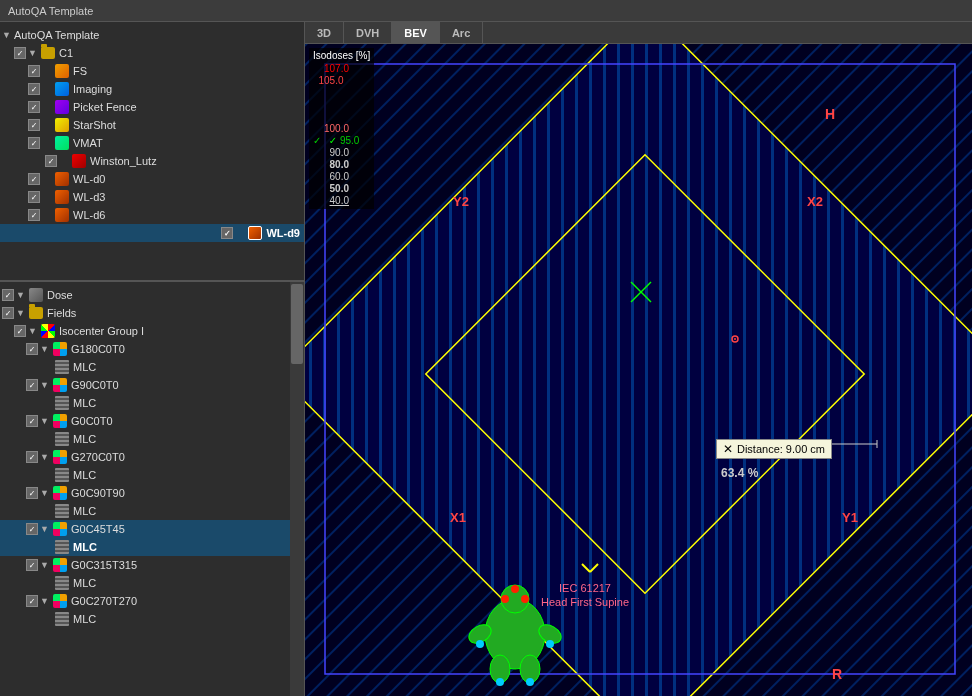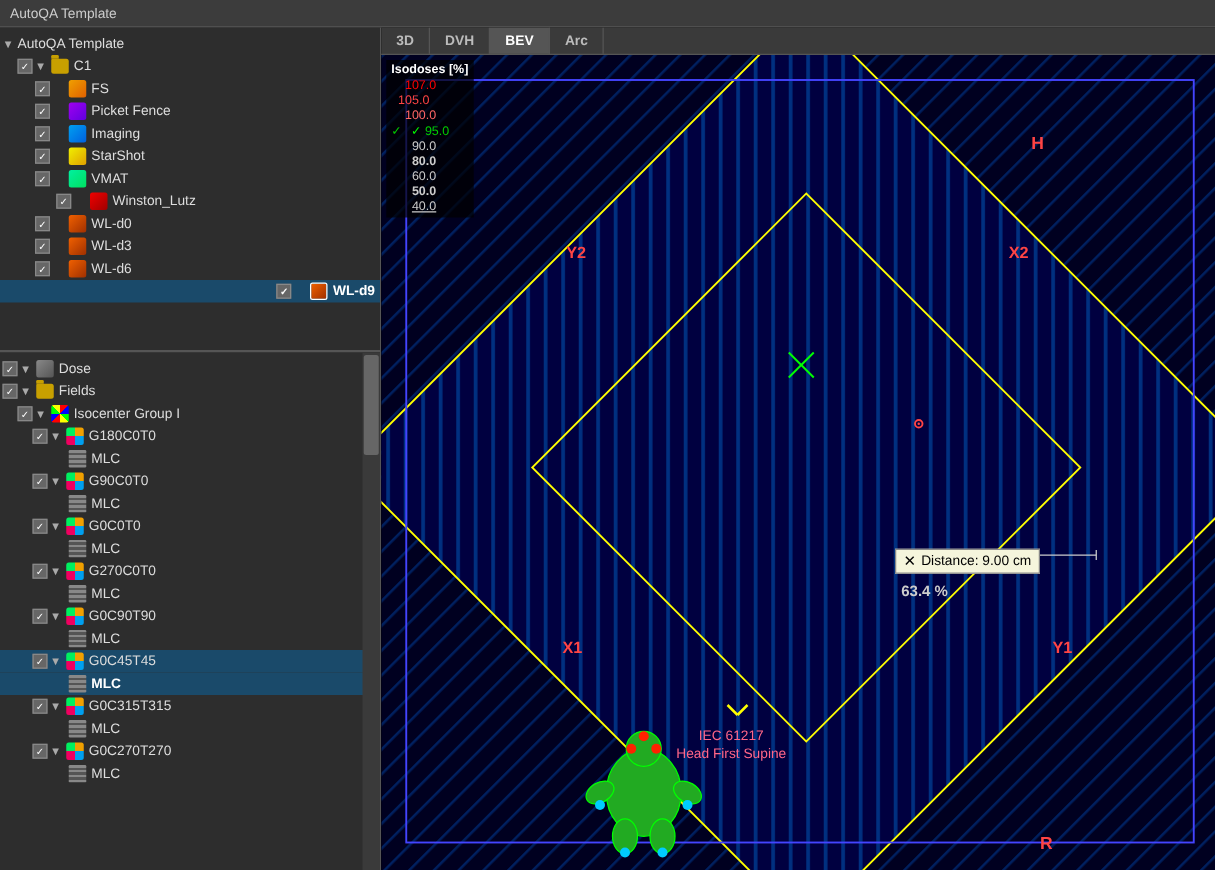--- a/index.html
+++ b/index.html
@@ -202,21 +202,21 @@
 
     
     .isodose-panel {
       position: absolute;
       left: 4px;
       top: 4px;
       background: rgba(0,0,0,0.7);
       padding: 2px 4px;
       z-index: 10;
     }
-    .isodose-title { color: #fff; font-size: 10px; font-weight: bold; margin-bottom: 2px; }
+    .isodose-title { color: #fff; font-size: 10px; font-weight: normal; margin-bottom: 2px; }
     .isodose-item { display: flex; align-items: center; margin: 1px 0; cursor: pointer; }
     .isodose-item .val { font-size: 10px; min-width: 36px; text-align: right; margin-right: 2px; }
     .isodose-item.checked .val::before { content: '✓ '; color: #0f0; }
 
     
     .distance-tooltip {
       position: absolute;
       right: 140px;
       top: 395px;
       background: #f5f5dc;
@@ -266,32 +266,32 @@
           <div class="tree-icon">
               <div class="icon-qa icon-fs"></div>
             </div>
           <span class="tree-label">FS</span>
         </div>
 
         <div class="tree-item" style="padding-left:28px;">
           <span class="tree-checkbox checked"></span>
           <span class="tree-arrow" style="width:12px;"></span>
           <div class="tree-icon">
+              <div class="icon-qa icon-imaging"></div>
+            </div>
+          <span class="tree-label">Imaging</span>
+        </div>
+
+        <div class="tree-item" style="padding-left:28px;">
+          <span class="tree-checkbox checked"></span>
+          <span class="tree-arrow" style="width:12px;"></span>
+          <div class="tree-icon">
               <div class="icon-qa icon-picket"></div>
             </div>
           <span class="tree-label">Picket Fence</span>
-        </div>
-
-        <div class="tree-item" style="padding-left:28px;">
-          <span class="tree-checkbox checked"></span>
-          <span class="tree-arrow" style="width:12px;"></span>
-          <div class="tree-icon">
-              <div class="icon-qa icon-imaging"></div>
-            </div>
-          <span class="tree-label">Imaging</span>
         </div>
 
         <div class="tree-item" style="padding-left:28px;">
           <span class="tree-checkbox checked"></span>
           <span class="tree-arrow" style="width:12px;"></span>
           <div class="tree-icon">
               <div class="icon-qa icon-star"></div>
             </div>
           <span class="tree-label">StarShot</span>
         </div>
@@ -619,21 +619,21 @@
 
         <div class="isodose-panel">
           <div class="isodose-title">Isodoses [%]</div>
           <div class="isodose-item">
             <span class="val" style="color:#ff0000;">107.0</span>
           </div>
           <div class="isodose-item">
             <span class="val" style="color:#ff4444;text-align:center;">105.0</span>
           </div>
           <div class="isodose-item">
-            <span class="val" style="color:#ff6666;">100.0</span>
+            <span class="val" style="color:#ff6666;margin-top:36px;">100.0</span>
           </div>
           <div class="isodose-item checked">
             <span style="color:#00cc00; font-size:10px; margin-right:2px;">✓</span>
             <span class="val" style="color:#00cc00; min-width:36px; text-align:right;">95.0</span>
           </div>
           <div class="isodose-item">
             <span class="val" style="color:#cccccc;">90.0</span>
           </div>
           <div class="isodose-item">
             <span class="val" style="color:#cccccc; font-weight:bold;">80.0</span>

